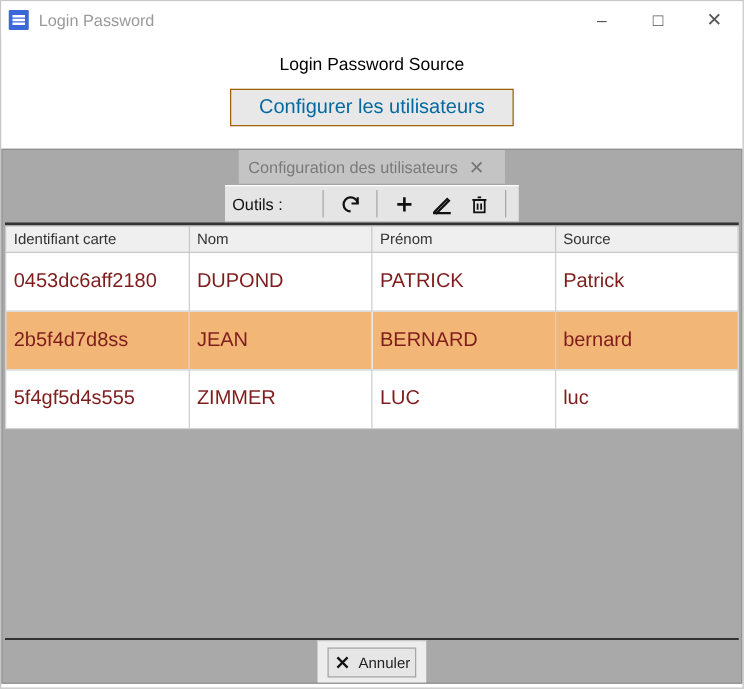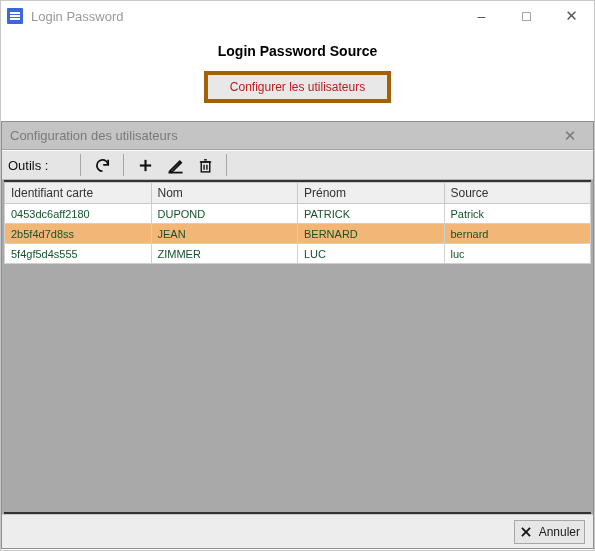--- a/index.html
+++ b/index.html
@@ -43,40 +43,41 @@
   .titlebar .win-btn {
     width: 45px; height: 30px;
     display: flex; align-items: center; justify-content: center;
     color: #555;
     font-size: 14px;
   }
   .titlebar .win-btn.close { font-size: 15px; }
   
   .main-title {
     text-align: center;
-    font-weight: bold;
+    font-weight: normal;
     font-size: 14px;
     padding: 12px 0 12px 0;
     font-family: "Comic Sans MS", "Segoe UI", sans-serif;
   }
   .config-btn-row { display: flex; justify-content: center; padding-bottom: 18px; }
   .config-btn {
-    border: 4px solid #a16207;
+    border: 1px solid #a16207;
     background: #e8e8e8;
     padding: 5px 22px;
-    font-size: 12px;
-    color: #b91c1c;
+    font-size: 16px;
+    color: #0369a1;
   }
   
   .sub-panel {
     background: #a9a9a9;
     height: 428px;
     display: flex;
     flex-direction: column;
     border: 1px solid #8f8f8f;
+    align-items: center;
   }
   .sub-titlebar {
     height: 28px;
     background: #c4c4c4;
     display: flex;
     align-items: center;
     padding: 0 8px;
     color: #7a7a7a;
     font-size: 13px;
     border-bottom: 1px solid #a3a3a3;
@@ -128,24 +129,24 @@
     background: #efefef;
     text-align: left;
     font-weight: normal;
     padding: 3px 6px;
     border: 1px solid #c8c8c8;
     font-size: 12px;
     color: #333;
     height: 20px;
   }
   tbody td {
-    padding: 3px 6px;
+    padding: 14px 6px;
     border: 1px solid #d0d0d0;
-    font-size: 11px;
-    color: #14532d;
+    font-size: 16px;
+    color: #7f1d1d;
     height: 20px;
     white-space: nowrap;
     overflow: hidden;
   }
   tbody tr.selected td {
     background: #f2b776;
   }
   .table-filler {
     background: #a9a9a9;
     height: 260px;

